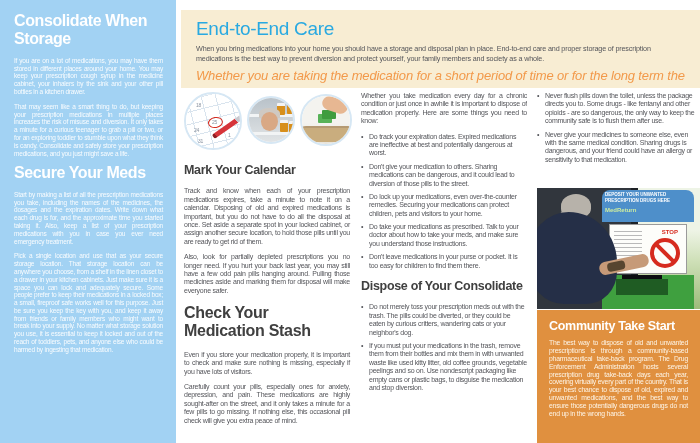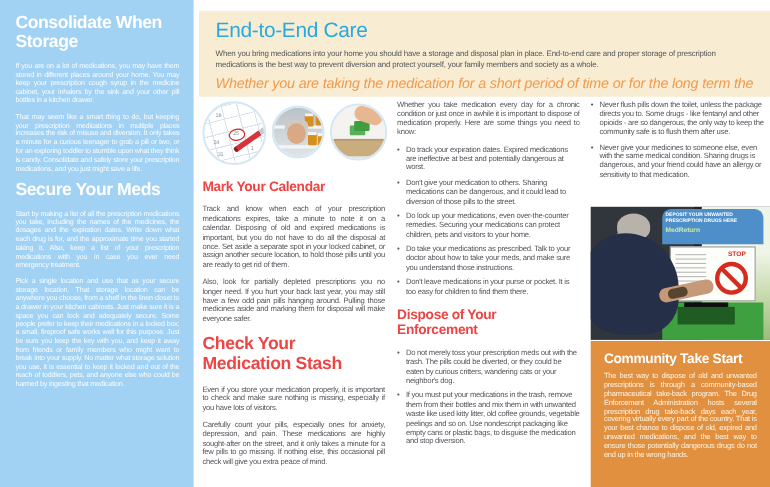--- a/index.html
+++ b/index.html
@@ -34,21 +34,21 @@
   }
   .band .intro { font-size:7.2px; letter-spacing:-0.15px; line-height:1.35; color:#54555a; margin-bottom:4px; }
   .band .highlight { font-size:13px; letter-spacing:-0.15px; line-height:1.35; color:#f2994a;font-style:italic; }
   
   .col { position:absolute; top:92px; font-size:7px; letter-spacing:-0.25px; line-height:1.2; }
   .col1 { left:184px; width:166px; }
   .col2 { left:361px; width:166px; height:351px; overflow:hidden; }
   .col3-bullets { left:537px; width:163px; }
   .col p { text-align:justify; margin-bottom:7px; }
   .h3 {
-    color:#ef4444; font-weight:bold; font-size:12.5px; letter-spacing:-0.3px;
+    color:#404040; font-weight:bold; font-size:12.5px; letter-spacing:-0.3px;
     line-height:1.15; margin:9px 0 10px;
   }
   .h3.small { font-size:16px; }
   .h3-line2 { margin-top:10px; }
   .bullet { position:relative; padding-left:8px; margin-bottom:5px; text-align:left; }
   .bullet::before { content:"\2022"; position:absolute; left:0; top:0; }
   
   .circles { display:flex; gap:5px; height:62px; margin-bottom:2px; }
   .circle { border-radius:50%; overflow:hidden; position:relative; flex-shrink:0;
             border:2px solid #d6e7f4; background:#fff; }
@@ -180,21 +180,21 @@
 </section>
 
 <section class="col col2">
   <p>Whether you take medication every day for a chronic condition or just once in awhile it is important to dispose of medication properly. Here are some things you need to know:</p>
   <div class="bullet">Do track your expiration dates. Expired medications are ineffective at best and potentially dangerous at worst.</div>
   <div class="bullet">Don't give your medication to others. Sharing medications can be dangerous, and it could lead to diversion of those pills to the street.</div>
   <div class="bullet">Do lock up your medications, even over-the-counter remedies. Securing your medications can protect children, pets and visitors to your home.</div>
   <div class="bullet">Do take your medications as prescribed. Talk to your doctor about how to take your meds, and make sure you understand those instructions.</div>
   <div class="bullet">Don't leave medications in your purse or pocket. It is too easy for children to find them there.</div>
   <h3 class="h3">
-    <span>Dispose of Your Enforcement</span>
+    <span>Dispose of Your Consolidate</span>
   </h3>
   <div class="bullet">Do not merely toss your prescription meds out with the trash. The pills could be diverted, or they could be eaten by curious critters, wandering cats or your neighbor's dog.</div>
   <div class="bullet">If you must put your medications in the trash, remove them from their bottles and mix them in with unwanted waste like used kitty litter, old coffee grounds, vegetable peelings and so on. Use nondescript packaging like empty cans or plastic bags, to disguise the medication and stop diversion.</div>
 </section>
 
 <section class="col col3-bullets">
   <div class="bullet">Never flush pills down the toilet, unless the package directs you to. Some drugs - like fentanyl and other opioids - are so dangerous, the only way to keep the community safe is to flush them after use.</div>
   <div class="bullet">Never give your medicines to someone else, even with the same medical condition. Sharing drugs is dangerous, and your friend could have an allergy or sensitivity to that medication.</div>
 </section>
 

